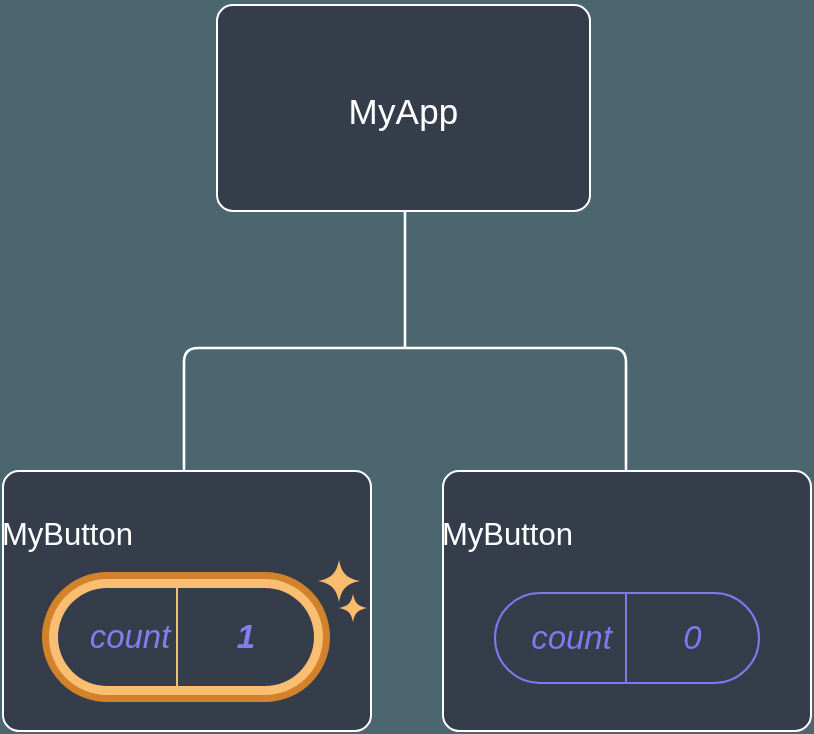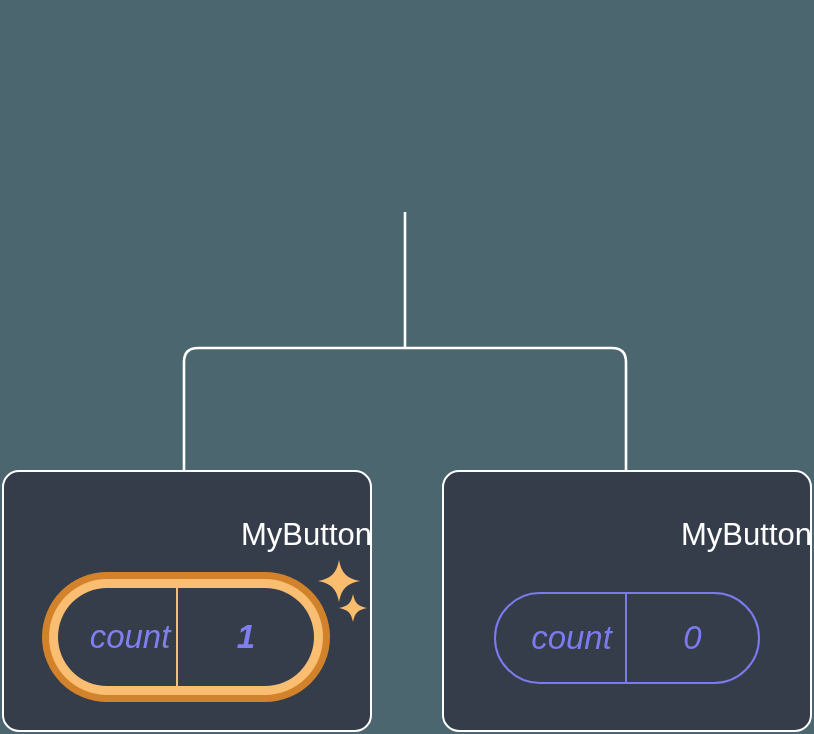--- a/index.html
+++ b/index.html
@@ -61,21 +61,21 @@
     letter-spacing: 0.2px;
     white-space: nowrap;
   }
   #card-root .node-title {
     top: 86px;
     font-size: 35px;
   }
   
   .child-title {
     position: absolute;
-    text-align: right;
+    text-align: left;
     color: #ffffff;
     font-size: 31px;
     font-weight: 400;
     white-space: nowrap;
   }
 
   
   .pill {
     position: absolute;
     box-sizing: border-box;
@@ -164,20 +164,23 @@
 
 <div id="stage">
 
   <svg id="connectors" viewBox="0 0 814 734" width="814" height="734" fill="none">
 
     <path d="M405 212 L405 348" stroke="#ffffff" stroke-width="2.6" fill="none"></path>
 
     <path d="M184 470 L184 362 Q184 348 198 348 L612 348 Q626 348 626 362 L626 470" stroke="#ffffff" stroke-width="2.6" fill="none" stroke-linecap="butt"></path>
   </svg>
 
+  <div class="node-card" id="card-root">
+    <div class="node-title">MyApp</div>
+  </div>
 
   <div class="node-card" id="card-child-left"></div>
   <div class="child-title" style="left:2px; top:517px; width:370px;">MyButton</div>
 
   <div class="pill pill-highlight" style="left:42px; top:572px; width:288px; height:130px;">
     <div class="ring-inner">
       <div class="pill-body">
         <div class="pill-key">count</div>
         <div class="pill-val">1</div>
       </div>

